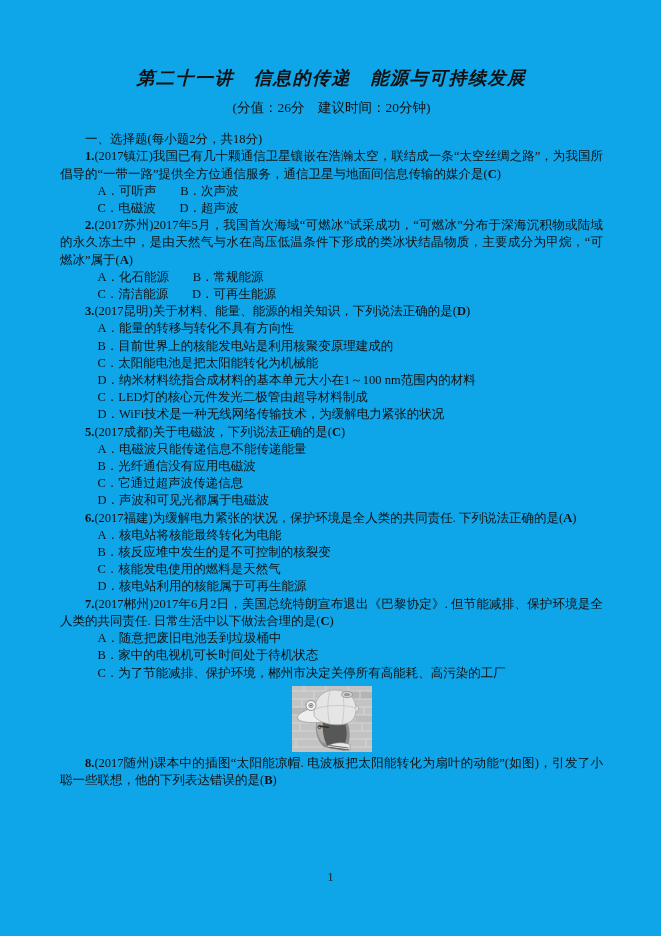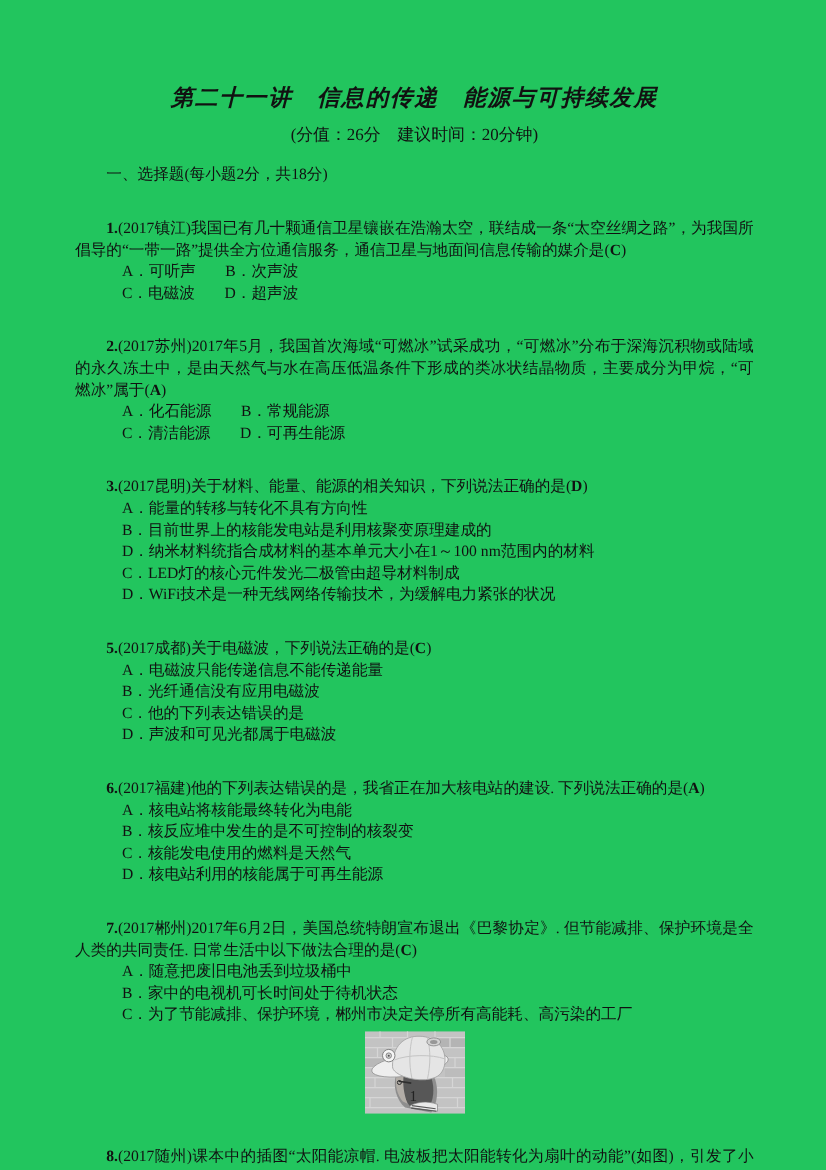--- a/index.html
+++ b/index.html
@@ -1,21 +1,21 @@
 <!DOCTYPE html>
 <html lang="zh"><head>
 <meta charset="utf-8">
 <style>
   html,body{margin:0;padding:0;background:#ffffff;}
   .page{
     position:relative;
     width:661px;height:936px;
     box-sizing:border-box;
     margin:0 auto;
-    background:#22c55e;
+    background:#0ea5e9;
     color:#111;
     font-family:"Liberation Serif","DejaVu Serif",serif;
     font-size:12.5px;
     line-height:17.2px;
     padding:66px 58px 0 60px;
     overflow:hidden;
   }
   p{margin:0;font-family:Liberation Serif, serif;}
   .doc-title{
     margin:0 0 9px 0;
@@ -30,21 +30,20 @@
     text-align:center;
     font-size:13.5px;
     margin-bottom:15px;
   }
   .section-heading{
     text-indent:2em;
   }
   .stem{
     text-indent:2em;
     text-align:justify;
-    margin-top:26px;
   }
   .qnum{font-weight:bold;}
   .ans{font-weight:bold;}
   .opts{
     padding-left:3em;
     text-align:justify;
   }
   .opt2{margin-left:1.9em;}
   .figure-wrap{
     text-align:center;
@@ -80,38 +79,39 @@
   <div>
     <p class="stem"><b class="qnum">2.</b><span>(2017苏州)2017年5月，我国首次海域“可燃冰”试采成功，“可燃冰”分布于深海沉积物或陆域的永久冻土中，是由天然气与水在高压低温条件下形成的类冰状结晶物质，主要成分为甲烷，“可燃冰”属于(</span><b class="ans">A</b><span>)</span></p>
     <p class="opts"><span>A．化石能源</span><span class="opt2">B．常规能源</span></p>
     <p class="opts"><span>C．清洁能源</span><span class="opt2">D．可再生能源</span></p>
   </div>
 
   <div>
     <p class="stem"><b class="qnum">3.</b><span>(2017昆明)关于材料、能量、能源的相关知识，下列说法正确的是(</span><b class="ans">D</b><span>)</span></p>
     <p class="opts"><span>A．能量的转移与转化不具有方向性</span></p>
     <p class="opts"><span>B．目前世界上的核能发电站是利用核聚变原理建成的</span></p>
+    <p class="opts"><span>C．太阳能电池是把太阳能转化为机械能</span></p>
     <p class="opts"><span>D．纳米材料统指合成材料的基本单元大小在1～100 nm范围内的材料</span></p>
   </div>
 
   <div>
     <p class="opts"><span>C．LED灯的核心元件发光二极管由超导材料制成</span></p>
     <p class="opts"><span>D．WiFi技术是一种无线网络传输技术，为缓解电力紧张的状况</span></p>
   </div>
 
   <div>
     <p class="stem"><b class="qnum">5.</b><span>(2017成都)关于电磁波，下列说法正确的是(</span><b class="ans">C</b><span>)</span></p>
     <p class="opts"><span>A．电磁波只能传递信息不能传递能量</span></p>
     <p class="opts"><span>B．光纤通信没有应用电磁波</span></p>
-    <p class="opts"><span>C．他的下列表达错误的是</span></p>
+    <p class="opts"><span>C．它通过超声波传递信息</span></p>
     <p class="opts"><span>D．声波和可见光都属于电磁波</span></p>
   </div>
 
   <div>
-    <p class="stem"><b class="qnum">6.</b><span>(2017福建)他的下列表达错误的是，我省正在加大核电站的建设. 下列说法正确的是(</span><b class="ans">A</b><span>)</span></p>
+    <p class="stem"><b class="qnum">6.</b><span>(2017福建)为缓解电力紧张的状况，保护环境是全人类的共同责任. 下列说法正确的是(</span><b class="ans">A</b><span>)</span></p>
     <p class="opts"><span>A．核电站将核能最终转化为电能</span></p>
     <p class="opts"><span>B．核反应堆中发生的是不可控制的核裂变</span></p>
     <p class="opts"><span>C．核能发电使用的燃料是天然气</span></p>
     <p class="opts"><span>D．核电站利用的核能属于可再生能源</span></p>
   </div>
 
   <div>
     <p class="stem"><b class="qnum">7.</b><span>(2017郴州)2017年6月2日，美国总统特朗宣布退出《巴黎协定》. 但节能减排、保护环境是全人类的共同责任. 日常生活中以下做法合理的是(</span><b class="ans">C</b><span>)</span></p>
     <p class="opts"><span>A．随意把废旧电池丢到垃圾桶中</span></p>
     <p class="opts"><span>B．家中的电视机可长时间处于待机状态</span></p>

